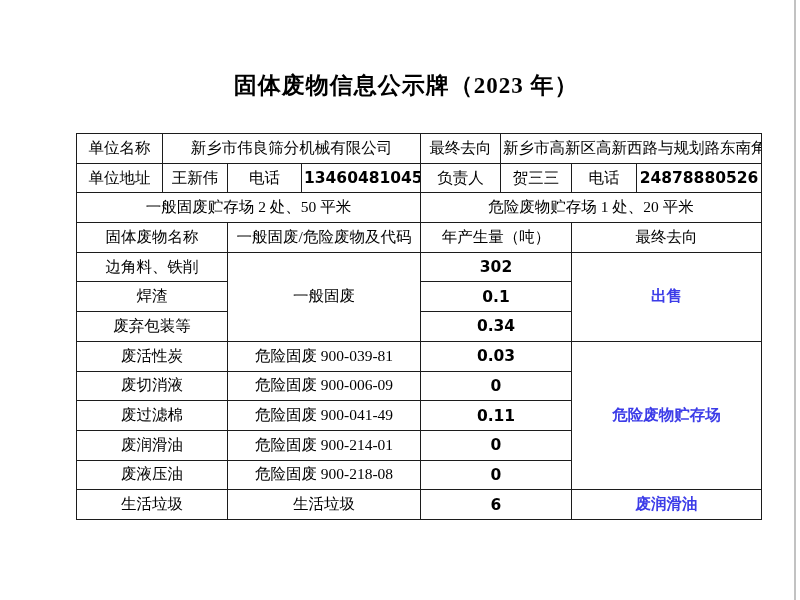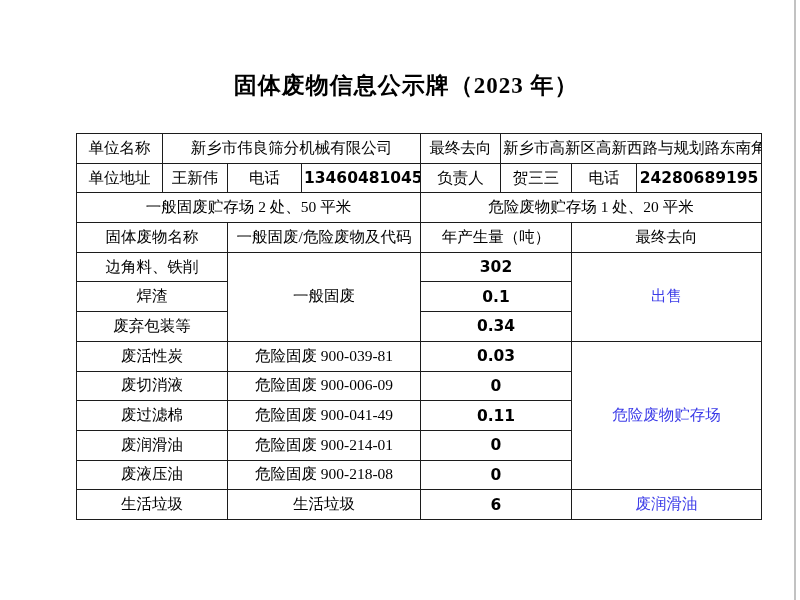--- a/index.html
+++ b/index.html
@@ -39,21 +39,21 @@
     font-size:15.5px;
     padding:0 2px;
     overflow:hidden;
     white-space:nowrap;
   }
   .num{
     font-family:"DejaVu Sans","Liberation Sans",sans-serif;
     font-weight:700;
     font-size:14.5px;
   }
-  .blue{color:var(--accent-blue);}
+  .blue{color:var(--accent-blue);font-weight:bold;}
   .edge-line{
     position:absolute;
     left:794px;top:0;
     width:2px;height:600px;
     background:var(--edge-gray);
   }
 </style>
 </head>
 <body>
 
@@ -80,21 +80,21 @@
         <td colspan="3">新乡市高新区高新西路与规划路东南角</td>
       </tr>
       <tr>
         <td>单位地址</td>
         <td>王新伟</td>
         <td>电话</td>
         <td class="num">13460481045</td>
         <td>负责人</td>
         <td>贺三三</td>
         <td>电话</td>
-        <td class="num">24280689195</td>
+        <td class="num">24878880526</td>
       </tr>
       <tr>
         <td colspan="4">一般固废贮存场 2 处、50 平米</td>
         <td colspan="4">危险废物贮存场 1 处、20 平米</td>
       </tr>
       <tr>
         <td colspan="2">固体废物名称</td>
         <td colspan="2">一般固废/危险废物及代码</td>
         <td colspan="2">年产生量（吨）</td>
         <td colspan="2">最终去向</td>

